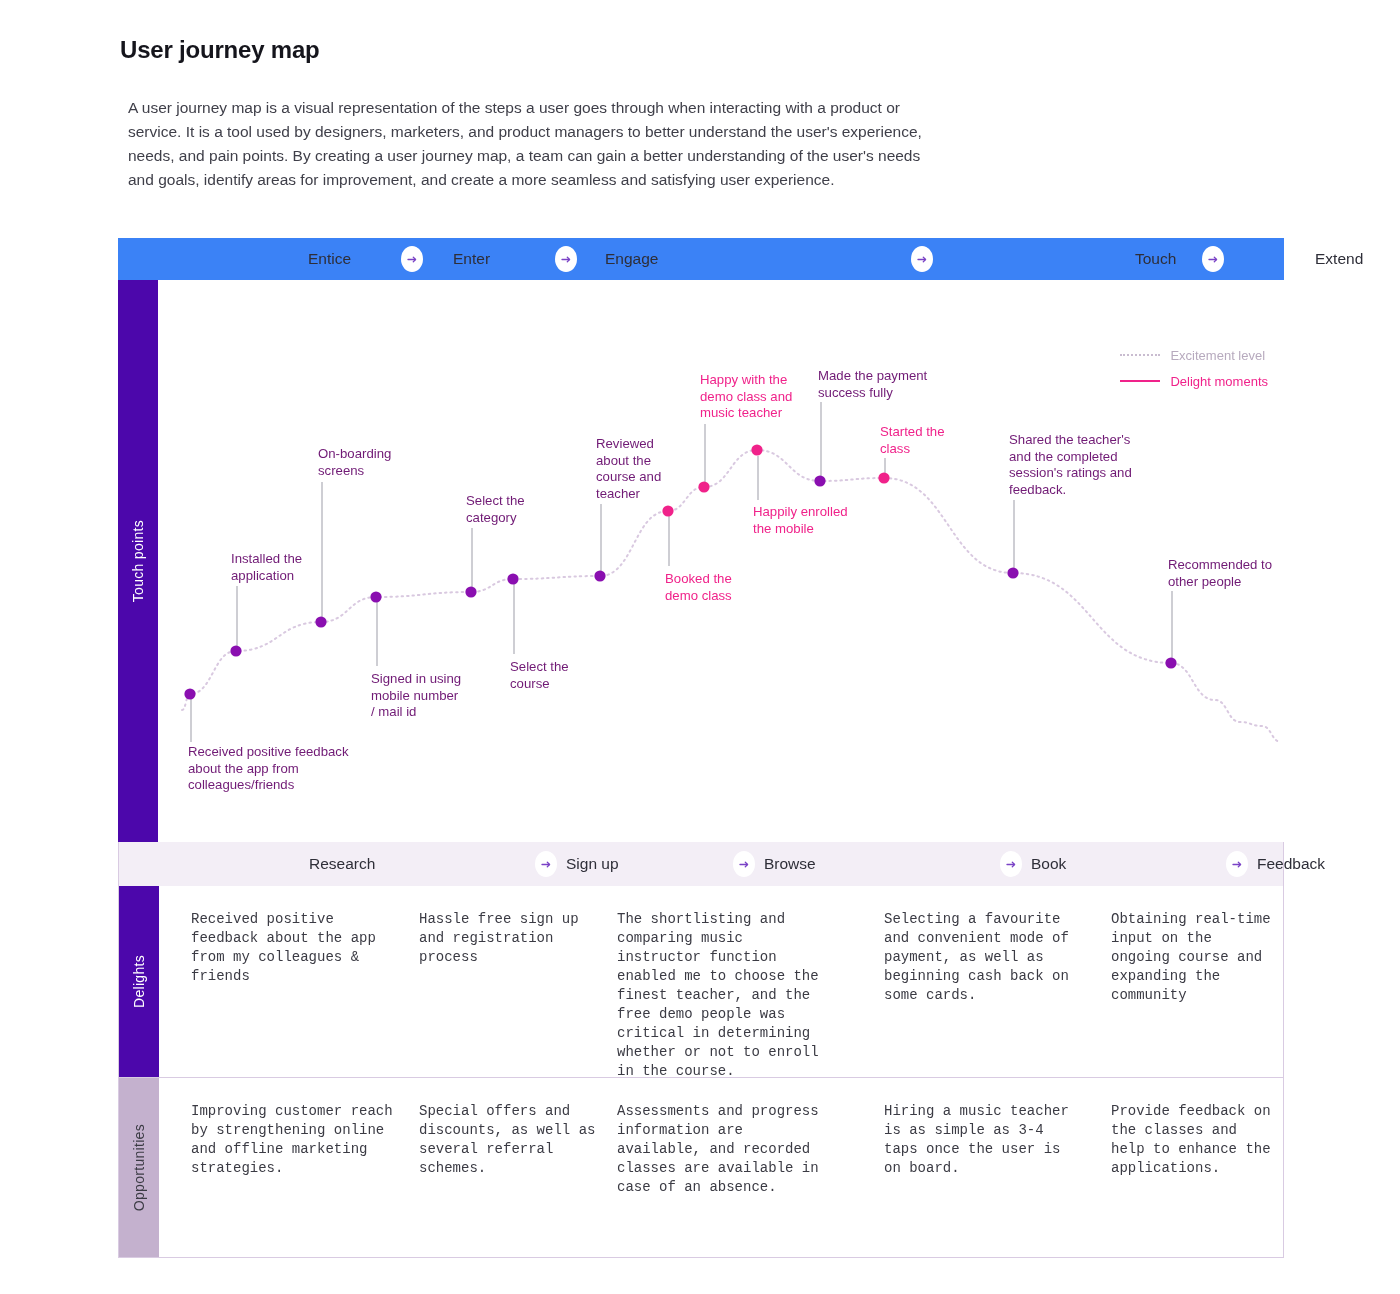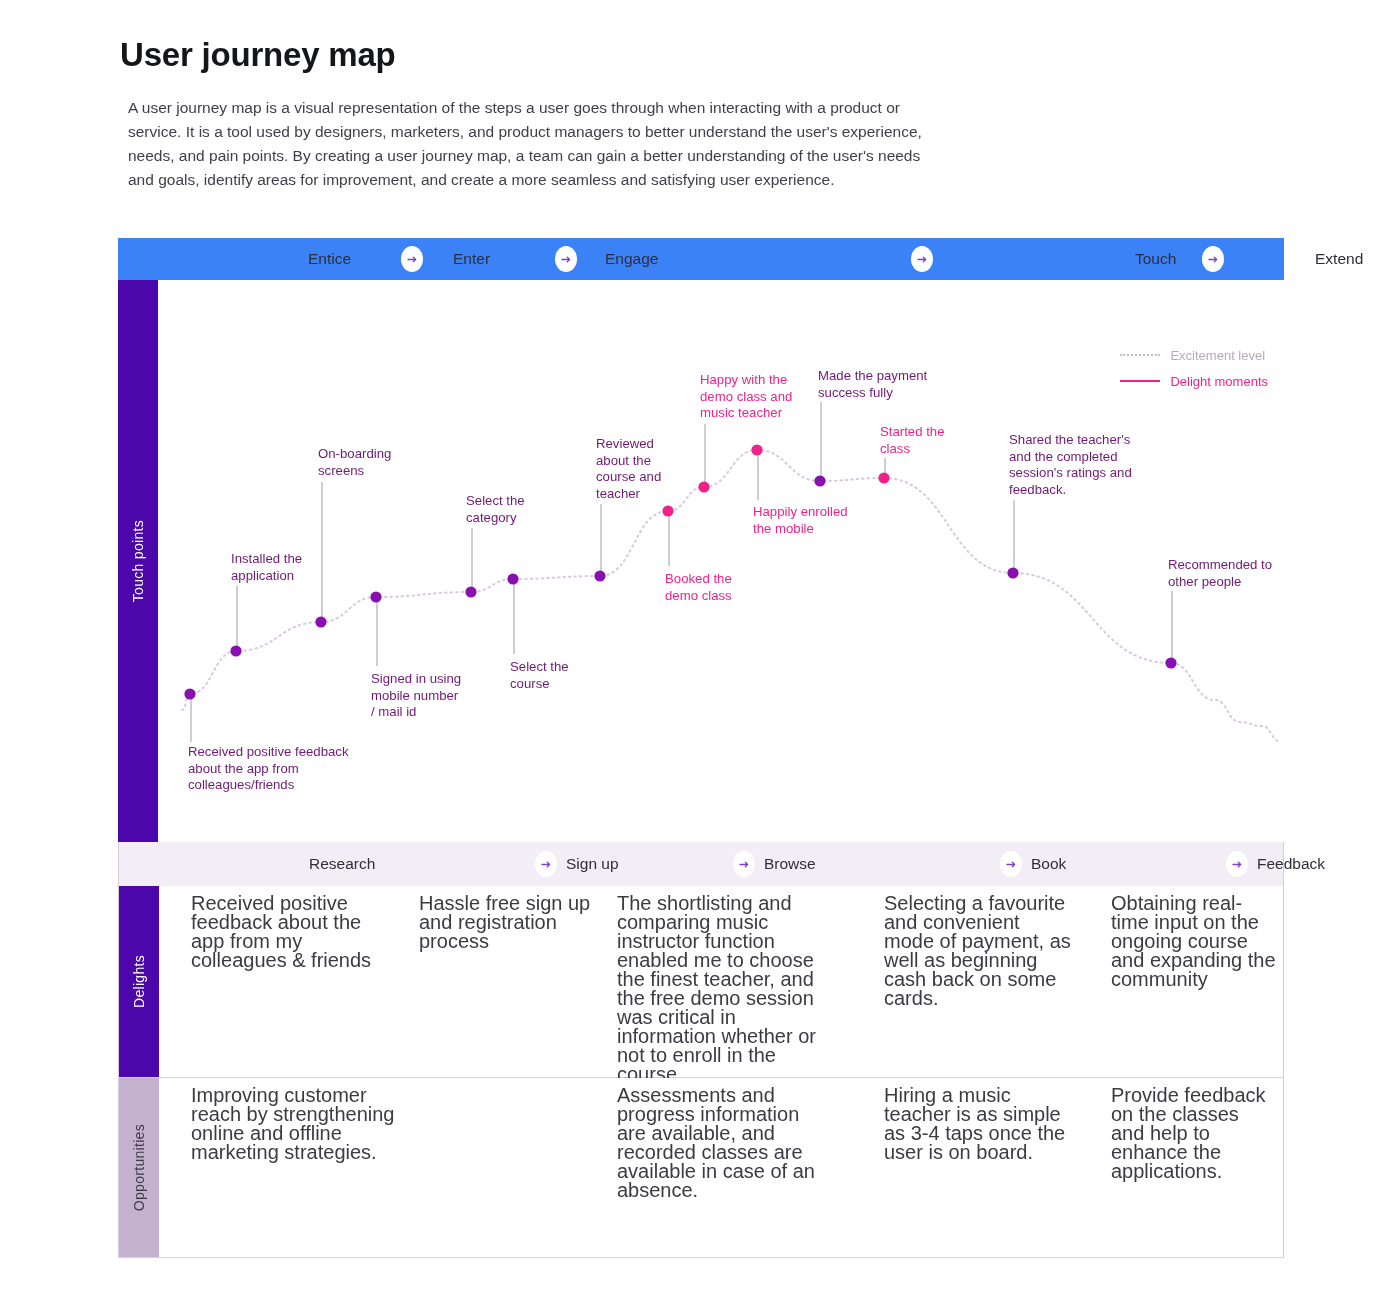--- a/index.html
+++ b/index.html
@@ -9,21 +9,21 @@
     background: #ffffff;
     font-family: "Liberation Sans", sans-serif;
     color: #3b3b44;
     overflow: hidden;
   }
   .page { position: relative; width: 1400px; height: 1294px; }
 
   
   .title {
     position: absolute; left: 120px; top: 36px;
-    font-size: 33px; font-weight: bold; color: #15151c;
+    font-size: 24px; font-weight: bold; color: #15151c;
     letter-spacing: -0.2px;
   }
   .intro {
     position: absolute; left: 120px; top: 88px; width: 810px;
     font-size: 15.5px; line-height: 24px; color: #3f3f49;
   }
   .intro p { margin: 8px; }
 
   
   .board { position: absolute; left: 118px; top: 238px; width: 1166px; }
@@ -93,22 +93,22 @@
   .stage-arrow { position: absolute; top: 9px; width: 22px; height: 26px; }
 
   
   .row {
     position: relative; display: flex;
     border: 1px solid #d9cbe2; border-top: none;
     background: #ffffff;
   }
   .row .cells { position: relative; flex: 1; }
   .cell {
-    position: absolute; top: 8px;
-    font-size: 20px; line-height: 19px; color: #3b3b44;
+    position: absolute; top: 24px;
+    font-size: 14px; line-height: 19px; color: #3b3b44; font-family: Liberation Mono, monospace;
   }
   .row-delights { height: 192px; }
   .row-opps { height: 180px; }
 </style>
 </head>
 <body>
 
 <div class="page">
 
   <div class="title">User journey map</div>
@@ -268,32 +268,33 @@
         </div>
       </div>
 
     <div class="row row-delights">
       <div class="sidelabel side-purple" style="position:relative;flex:0 0 40px;height:auto;">
         <span>Delights</span>
       </div>
       <div class="cells" id="delights-cells">
           <div class="cell" style="left: 32px; width: 205px;">Received positive feedback about the app from my colleagues &amp; friends</div>
           <div class="cell" style="left: 260px; width: 180px;">Hassle free sign up and registration process</div>
-          <div class="cell" style="left: 458px; width: 205px;">The shortlisting and comparing music instructor function enabled me to choose the finest teacher, and the free demo session was critical in information whether or not to enroll in the course.</div>
+          <div class="cell" style="left: 458px; width: 205px;">The shortlisting and comparing music instructor function enabled me to choose the finest teacher, and the free demo people was critical in determining whether or not to enroll in the course.</div>
           <div class="cell" style="left: 725px; width: 190px;">Selecting a favourite and convenient mode of payment, as well as beginning cash back on some cards.</div>
           <div class="cell" style="left: 952px; width: 165px;">Obtaining real-time input on the ongoing course and expanding the community</div>
         </div>
     </div>
 
     <div class="row row-opps">
       <div class="sidelabel side-light" style="position:relative;flex:0 0 40px;height:auto;">
         <span>Opportunities</span>
       </div>
       <div class="cells" id="opps-cells">
           <div class="cell" style="left: 32px; width: 205px;">Improving customer reach by strengthening online and offline marketing strategies.</div>
+          <div class="cell" style="left: 260px; width: 180px;">Special offers and discounts, as well as several referral schemes.</div>
           <div class="cell" style="left: 458px; width: 205px;">Assessments and progress information are available, and recorded classes are available in case of an absence.</div>
           <div class="cell" style="left: 725px; width: 190px;">Hiring a music teacher is as simple as 3-4 taps once the user is on board.</div>
           <div class="cell" style="left: 952px; width: 165px;">Provide feedback on the classes and help to enhance the applications.</div>
         </div>
     </div>
 
   </div>
 </div>
 
 </body></html>

